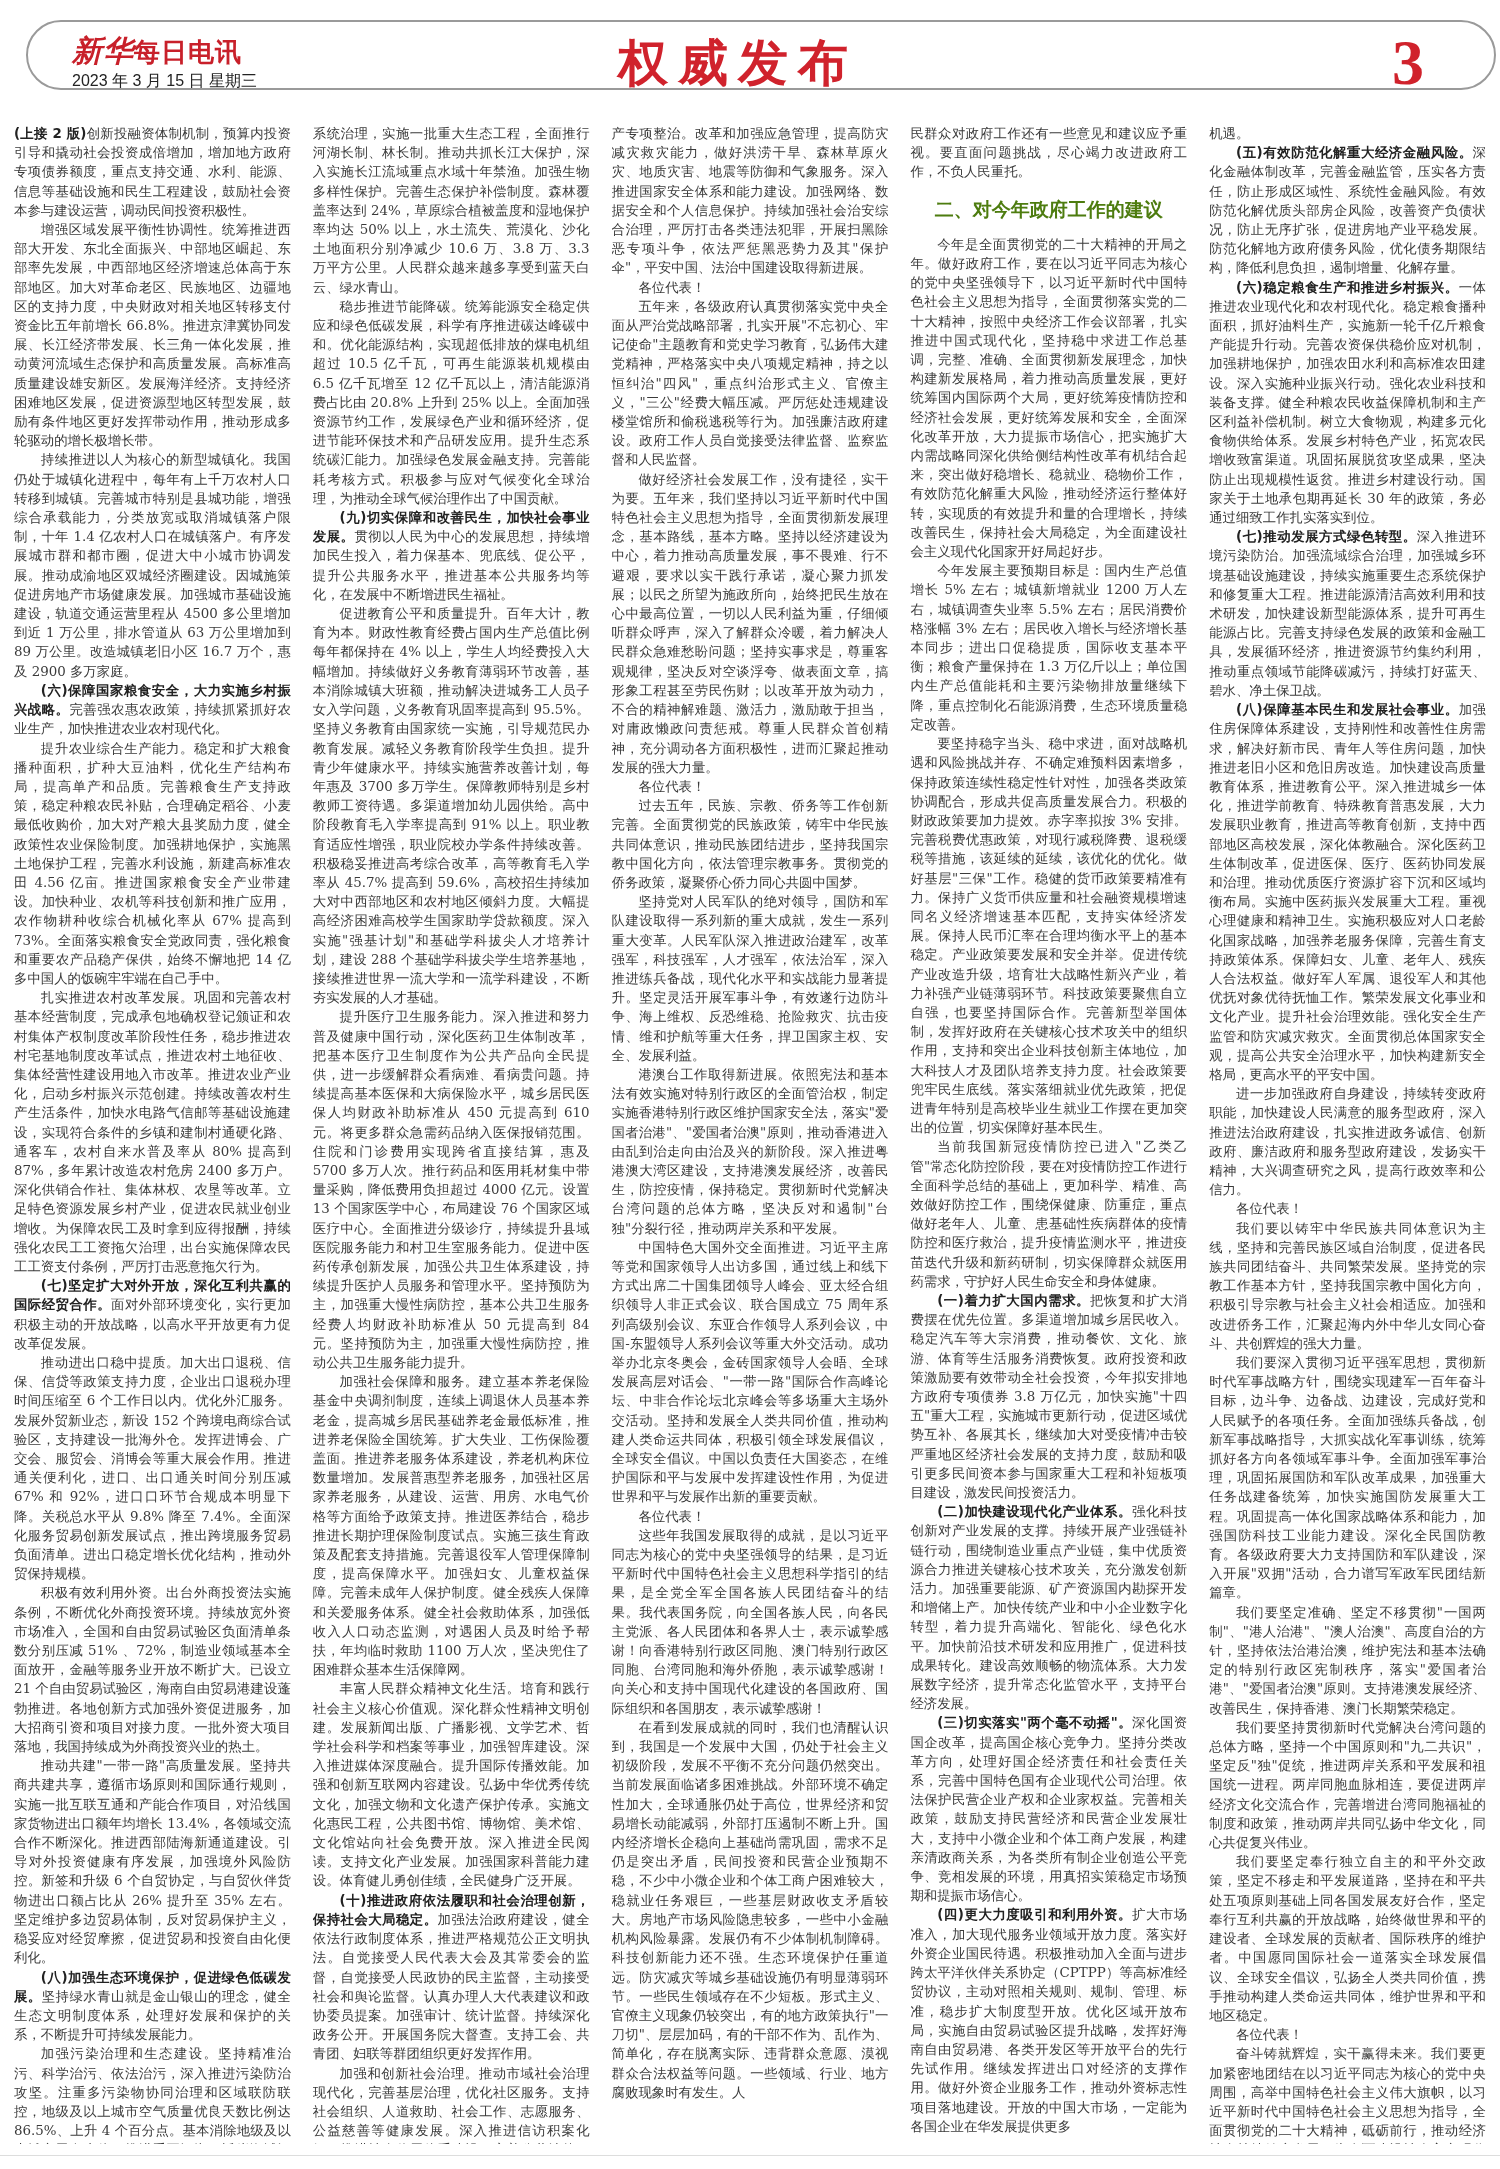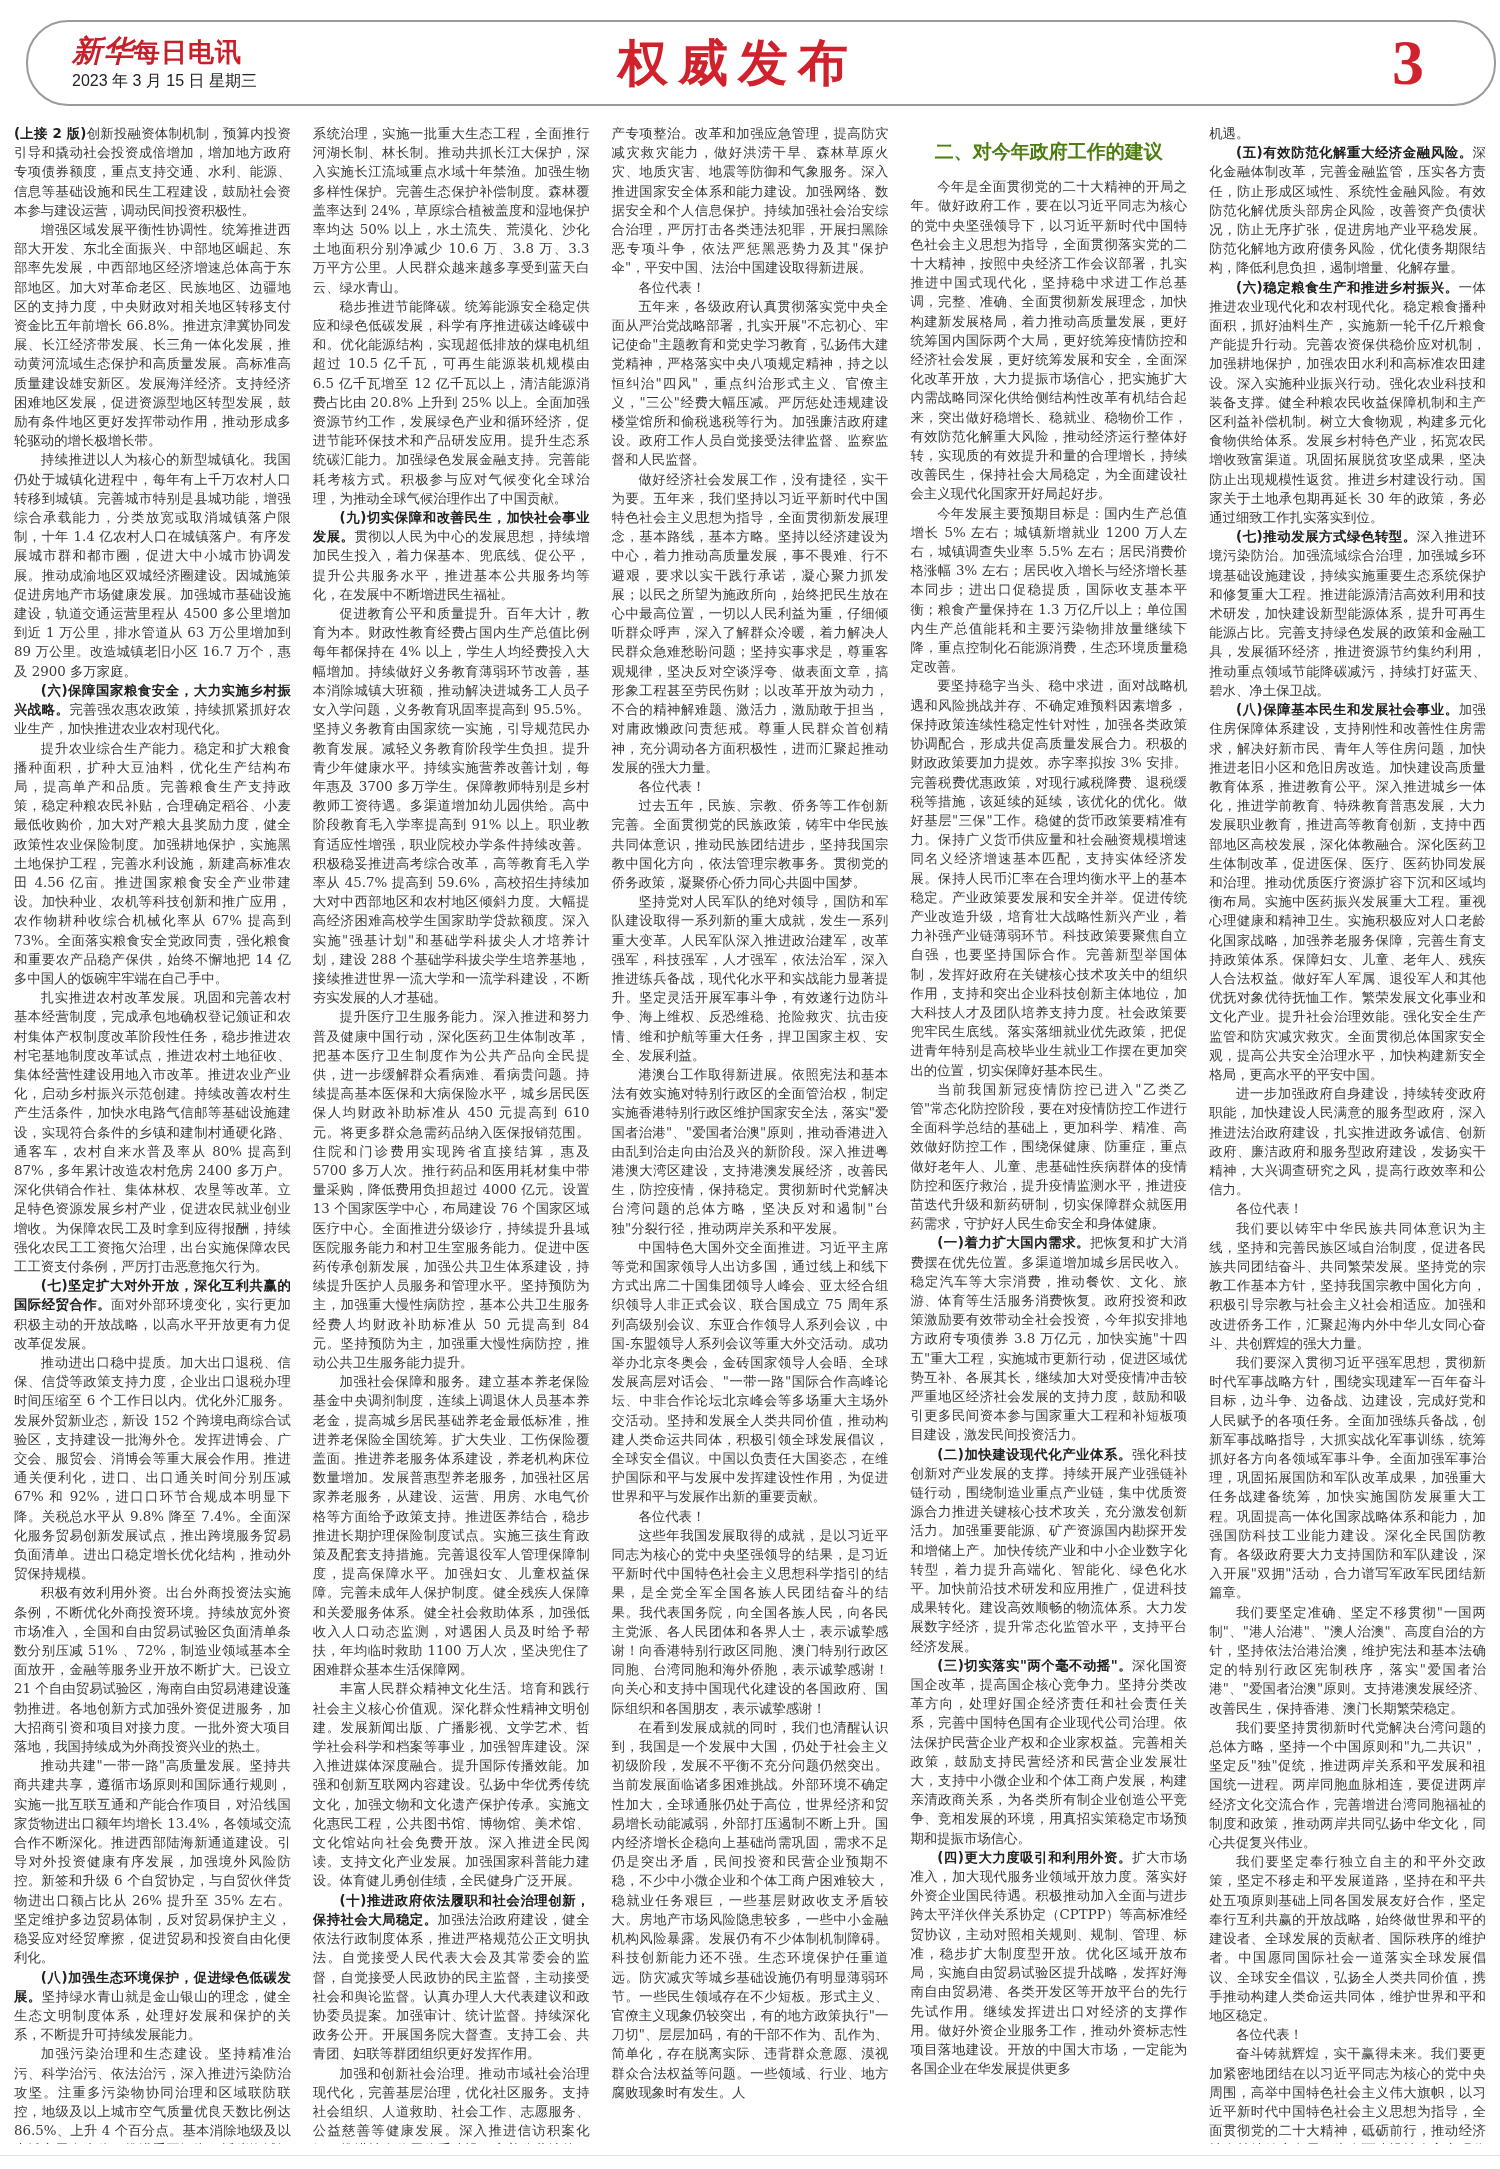--- a/index.html
+++ b/index.html
@@ -1,17 +1,17 @@
 <!DOCTYPE html>
 <html><head>
 <meta charset="utf-8">
 <style>
   html,body{margin:0;padding:0;background:#ffffff;}
   body{width:1500px;height:2169px;position:relative;overflow:hidden;font-family:"DejaVu Serif","Liberation Serif",serif;color:#3a3a3a;}
-  .masthead{position:absolute;left:26px;top:20px;width:1470px;height:86px;border:2px solid #9a9a9a;border-radius:42px 42px 42px 42px;box-sizing:border-box;}
+  .masthead{position:absolute;left:26px;top:20px;width:1470px;height:70px;border:2px solid #9a9a9a;border-radius:42px 42px 42px 42px;box-sizing:border-box;}
   .logo{position:absolute;left:44px;top:12px;}
   .logo-name{font-family:"DejaVu Serif",serif;font-weight:bold;color:#c8202a;font-size:26px;letter-spacing:1px;line-height:34px;}
   .logo-name .cal{font-style:italic;font-size:30px;}
   .logo-date{font-family:Liberation Sans, sans-serif;font-size:16px;color:#222;line-height:20px;margin-top:2px;}
   .section-title{position:absolute;left:590px;top:8px;font-family:"DejaVu Serif",serif;font-weight:bold;color:#d0222c;font-size:50px;letter-spacing:10px;line-height:66px;}
   .page-num{position:absolute;right:70px;top:4px;font-family:"Liberation Serif",serif;font-weight:bold;color:#d0222c;font-size:64px;line-height:74px;}
   .cols{position:absolute;left:14px;top:124px;width:1472px;height:2020px;display:flex;gap:22px;}
   .col{flex:1;font-size:13.4px;line-height:19.2px;text-align:justify;overflow:hidden;}
   .col p{margin:0;text-indent:2em;}
   .col p.noindent{text-indent:0;}
@@ -65,20 +65,21 @@
       <p><span>各位代表！</span></p>
       <p><span>过去五年，民族、宗教、侨务等工作创新完善。全面贯彻党的民族政策，铸牢中华民族共同体意识，推动民族团结进步，坚持我国宗教中国化方向，依法管理宗教事务。贯彻党的侨务政策，凝聚侨心侨力同心共圆中国梦。</span></p>
       <p><span>坚持党对人民军队的绝对领导，国防和军队建设取得一系列新的重大成就，发生一系列重大变革。人民军队深入推进政治建军，改革强军，科技强军，人才强军，依法治军，深入推进练兵备战，现代化水平和实战能力显著提升。坚定灵活开展军事斗争，有效遂行边防斗争、海上维权、反恐维稳、抢险救灾、抗击疫情、维和护航等重大任务，捍卫国家主权、安全、发展利益。</span></p>
       <p><span>港澳台工作取得新进展。依照宪法和基本法有效实施对特别行政区的全面管治权，制定实施香港特别行政区维护国家安全法，落实"爱国者治港"、"爱国者治澳"原则，推动香港进入由乱到治走向由治及兴的新阶段。深入推进粤港澳大湾区建设，支持港澳发展经济，改善民生，防控疫情，保持稳定。贯彻新时代党解决台湾问题的总体方略，坚决反对和遏制"台独"分裂行径，推动两岸关系和平发展。</span></p>
       <p><span>中国特色大国外交全面推进。习近平主席等党和国家领导人出访多国，通过线上和线下方式出席二十国集团领导人峰会、亚太经合组织领导人非正式会议、联合国成立 75 周年系列高级别会议、东亚合作领导人系列会议，中国-东盟领导人系列会议等重大外交活动。成功举办北京冬奥会，金砖国家领导人会晤、全球发展高层对话会、"一带一路"国际合作高峰论坛、中非合作论坛北京峰会等多场重大主场外交活动。坚持和发展全人类共同价值，推动构建人类命运共同体，积极引领全球发展倡议，全球安全倡议。中国以负责任大国姿态，在维护国际和平与发展中发挥建设性作用，为促进世界和平与发展作出新的重要贡献。</span></p>
       <p><span>各位代表！</span></p>
       <p><span>这些年我国发展取得的成就，是以习近平同志为核心的党中央坚强领导的结果，是习近平新时代中国特色社会主义思想科学指引的结果，是全党全军全国各族人民团结奋斗的结果。我代表国务院，向全国各族人民，向各民主党派、各人民团体和各界人士，表示诚挚感谢！向香港特别行政区同胞、澳门特别行政区同胞、台湾同胞和海外侨胞，表示诚挚感谢！向关心和支持中国现代化建设的各国政府、国际组织和各国朋友，表示诚挚感谢！</span></p>
       <p><span>在看到发展成就的同时，我们也清醒认识到，我国是一个发展中大国，仍处于社会主义初级阶段，发展不平衡不充分问题仍然突出。当前发展面临诸多困难挑战。外部环境不确定性加大，全球通胀仍处于高位，世界经济和贸易增长动能减弱，外部打压遏制不断上升。国内经济增长企稳向上基础尚需巩固，需求不足仍是突出矛盾，民间投资和民营企业预期不稳，不少中小微企业和个体工商户困难较大，稳就业任务艰巨，一些基层财政收支矛盾较大。房地产市场风险隐患较多，一些中小金融机构风险暴露。发展仍有不少体制机制障碍。科技创新能力还不强。生态环境保护任重道远。防灾减灾等城乡基础设施仍有明显薄弱环节。一些民生领域存在不少短板。形式主义、官僚主义现象仍较突出，有的地方政策执行"一刀切"、层层加码，有的干部不作为、乱作为、简单化，存在脱离实际、违背群众意愿、漠视群众合法权益等问题。一些领域、行业、地方腐败现象时有发生。人</span></p>
     </div>
   <div class="col">
+      <p class="noindent"><span>民群众对政府工作还有一些意见和建议应予重视。要直面问题挑战，尽心竭力改进政府工作，不负人民重托。</span></p>
       <h2>二、对今年政府工作的建议</h2>
       <p><span>今年是全面贯彻党的二十大精神的开局之年。做好政府工作，要在以习近平同志为核心的党中央坚强领导下，以习近平新时代中国特色社会主义思想为指导，全面贯彻落实党的二十大精神，按照中央经济工作会议部署，扎实推进中国式现代化，坚持稳中求进工作总基调，完整、准确、全面贯彻新发展理念，加快构建新发展格局，着力推动高质量发展，更好统筹国内国际两个大局，更好统筹疫情防控和经济社会发展，更好统筹发展和安全，全面深化改革开放，大力提振市场信心，把实施扩大内需战略同深化供给侧结构性改革有机结合起来，突出做好稳增长、稳就业、稳物价工作，有效防范化解重大风险，推动经济运行整体好转，实现质的有效提升和量的合理增长，持续改善民生，保持社会大局稳定，为全面建设社会主义现代化国家开好局起好步。</span></p>
       <p><span>今年发展主要预期目标是：国内生产总值增长 5% 左右；城镇新增就业 1200 万人左右，城镇调查失业率 5.5% 左右；居民消费价格涨幅 3% 左右；居民收入增长与经济增长基本同步；进出口促稳提质，国际收支基本平衡；粮食产量保持在 1.3 万亿斤以上；单位国内生产总值能耗和主要污染物排放量继续下降，重点控制化石能源消费，生态环境质量稳定改善。</span></p>
       <p><span>要坚持稳字当头、稳中求进，面对战略机遇和风险挑战并存、不确定难预料因素增多，保持政策连续性稳定性针对性，加强各类政策协调配合，形成共促高质量发展合力。积极的财政政策要加力提效。赤字率拟按 3% 安排。完善税费优惠政策，对现行减税降费、退税缓税等措施，该延续的延续，该优化的优化。做好基层"三保"工作。稳健的货币政策要精准有力。保持广义货币供应量和社会融资规模增速同名义经济增速基本匹配，支持实体经济发展。保持人民币汇率在合理均衡水平上的基本稳定。产业政策要发展和安全并举。促进传统产业改造升级，培育壮大战略性新兴产业，着力补强产业链薄弱环节。科技政策要聚焦自立自强，也要坚持国际合作。完善新型举国体制，发挥好政府在关键核心技术攻关中的组织作用，支持和突出企业科技创新主体地位，加大科技人才及团队培养支持力度。社会政策要兜牢民生底线。落实落细就业优先政策，把促进青年特别是高校毕业生就业工作摆在更加突出的位置，切实保障好基本民生。</span></p>
       <p><span>当前我国新冠疫情防控已进入"乙类乙管"常态化防控阶段，要在对疫情防控工作进行全面科学总结的基础上，更加科学、精准、高效做好防控工作，围绕保健康、防重症，重点做好老年人、儿童、患基础性疾病群体的疫情防控和医疗救治，提升疫情监测水平，推进疫苗迭代升级和新药研制，切实保障群众就医用药需求，守护好人民生命安全和身体健康。</span></p>
       <p><span class="sub">(一)着力扩大国内需求。</span><span>把恢复和扩大消费摆在优先位置。多渠道增加城乡居民收入。稳定汽车等大宗消费，推动餐饮、文化、旅游、体育等生活服务消费恢复。政府投资和政策激励要有效带动全社会投资，今年拟安排地方政府专项债券 3.8 万亿元，加快实施"十四五"重大工程，实施城市更新行动，促进区域优势互补、各展其长，继续加大对受疫情冲击较严重地区经济社会发展的支持力度，鼓励和吸引更多民间资本参与国家重大工程和补短板项目建设，激发民间投资活力。</span></p>
       <p><span class="sub">(二)加快建设现代化产业体系。</span><span>强化科技创新对产业发展的支撑。持续开展产业强链补链行动，围绕制造业重点产业链，集中优质资源合力推进关键核心技术攻关，充分激发创新活力。加强重要能源、矿产资源国内勘探开发和增储上产。加快传统产业和中小企业数字化转型，着力提升高端化、智能化、绿色化水平。加快前沿技术研发和应用推广，促进科技成果转化。建设高效顺畅的物流体系。大力发展数字经济，提升常态化监管水平，支持平台经济发展。</span></p>
       <p><span class="sub">(三)切实落实"两个毫不动摇"。</span><span>深化国资国企改革，提高国企核心竞争力。坚持分类改革方向，处理好国企经济责任和社会责任关系，完善中国特色国有企业现代公司治理。依法保护民营企业产权和企业家权益。完善相关政策，鼓励支持民营经济和民营企业发展壮大，支持中小微企业和个体工商户发展，构建亲清政商关系，为各类所有制企业创造公平竞争、竞相发展的环境，用真招实策稳定市场预期和提振市场信心。</span></p>
       <p><span class="sub">(四)更大力度吸引和利用外资。</span><span>扩大市场准入，加大现代服务业领域开放力度。落实好外资企业国民待遇。积极推动加入全面与进步跨太平洋伙伴关系协定（CPTPP）等高标准经贸协议，主动对照相关规则、规制、管理、标准，稳步扩大制度型开放。优化区域开放布局，实施自由贸易试验区提升战略，发挥好海南自由贸易港、各类开发区等开放平台的先行先试作用。继续发挥进出口对经济的支撑作用。做好外资企业服务工作，推动外资标志性项目落地建设。开放的中国大市场，一定能为各国企业在华发展提供更多</span></p>
     </div>

